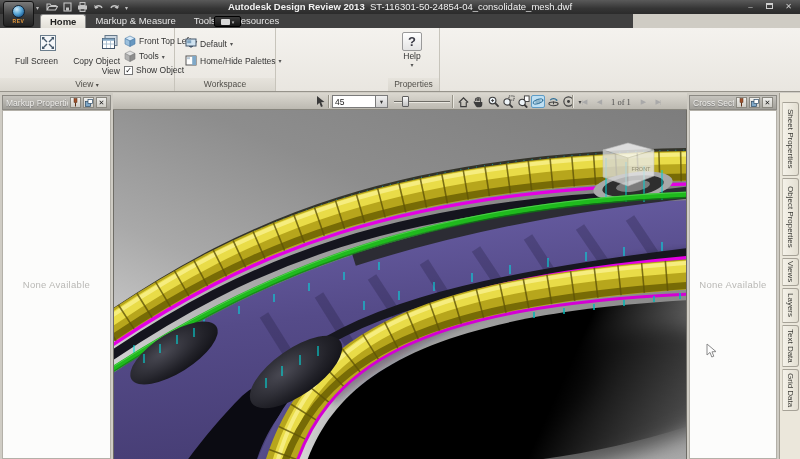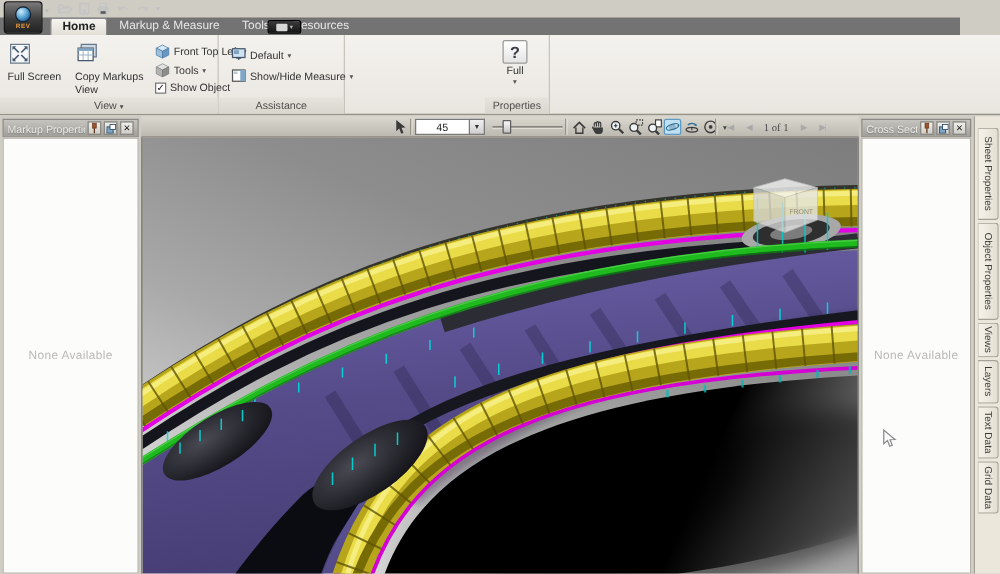--- a/index.html
+++ b/index.html
@@ -23,37 +23,37 @@
     display:flex; flex-direction:column; align-items:center; justify-content:center; }
   .appbtn .orb { width:13px; height:13px; border-radius:50%;
     background:radial-gradient(circle at 35% 30%, #cfeaf8, #5aa7d6 45%, #1c5d96 80%); border:1px solid #123; }
   .appbtn .rev { font-size:5px; font-weight:bold; color:#e89a3c; letter-spacing:.5px; }
   .appcaret { position:absolute; left:36px; top:4px; color:#bbb; font-size:6px; z-index:30; }
   .qat { position:absolute; left:46px; top:1px; display:flex; gap:5px; align-items:center; height:12px; }
   .qat svg { display:block; }
   .qat .caret { color:#c0c0c0; font-size:6px; }
 
   
-  .tabrow { position:absolute; left:0; top:14px; width:768px; height:14px; background:#737373; }
+  .tabrow { position:absolute; left:0; top:14px; width:633px; height:14px; background:#404040; }
   .rtabs { position:absolute; left:40px; top:0; height:14px; display:flex; align-items:flex-end; }
   .rtab { font-size:9.5px; color:#e6e6e6; padding:1px 9px 1px 9px; height:14px; line-height:12px; }
   .rtab.active { background:linear-gradient(#f7f5f0,#e2dfd7); color:#222; border-radius:3px 3px 0 0;
     border:1px solid #8a8a8a; border-bottom:none; font-weight:bold; }
   .extrabtn { position:absolute; left:214px; top:2px; width:27px; height:11px; background:linear-gradient(#3a3a3a,#161616);
     border:1px solid #000; border-radius:2px; display:flex; align-items:center; justify-content:center; gap:2px; }
   .extrabtn .cam { width:9px; height:6px; background:#d8d8d8; border-radius:1px; }
   .extrabtn .caret { color:#bbb; font-size:5px; }
 
   
   .ribbon { position:absolute; left:0; top:28px; width:800px; height:64px;
     background:linear-gradient(#f4f2ee,#e9e6e0); border-bottom:1px solid #96938b; }
   .group { position:absolute; top:0; height:63px; border-right:1px solid #c7c4bb; }
   .grouplabel { position:absolute; bottom:0; left:0; right:0; height:13px; text-align:center;
     font-size:8.5px; color:#504e49; background:linear-gradient(#e6e3dc,#d9d6ce); line-height:13px; }
-  .bigbtn { position:absolute; top:3px; text-align:left; font-size:8.5px; color:#333; }
+  .bigbtn { position:absolute; top:3px; text-align:right; font-size:8.5px; color:#333; }
   .bigbtn .ic { margin:2px auto 1px auto; }
   .rowbtn { position:absolute; display:flex; align-items:center; gap:3px; font-size:8.5px; color:#333; white-space:nowrap; }
   .rowbtn .caret { font-size:6px; color:#555; }
   .checkbox { width:9px; height:9px; background:#fff; border:1px solid #777; font-size:8px; line-height:8px;
     text-align:center; color:#111; }
   .findwrap { position:absolute; display:flex; }
   .findinput { width:72px; height:14px; border:1px solid #7a7a7a; font-size:8.5px; padding:0 2px;
     font-family:"Liberation Sans",sans-serif; color:#444; background:#fff; }
   .findinput::placeholder { color:#555; opacity:1; }
   .dropbtn { width:12px; height:14px; background:linear-gradient(#f0f0f0,#cfcfcf); border:1px solid #7a7a7a;
@@ -69,21 +69,21 @@
     border:1px solid #8b8983; display:flex; align-items:center; padding:0 3px; }
   .paneltop .ptitle { flex:1; font-size:8.5px; color:#ecebe8; text-shadow:0 1px 1px #777; white-space:nowrap; overflow:hidden; }
   .phicon { width:11px; height:11px; margin-left:2px; background:linear-gradient(#efefec,#cfcdc7); border:1px solid #8b8981;
     display:flex; align-items:center; justify-content:center; font-size:7px; color:#222; }
   .canvasbar { position:absolute; left:113px; top:0; width:574px; height:17px;
     background:linear-gradient(#dbd8d0,#bcb9b1); border-bottom:1px solid #87857d; }
   .doctab { position:absolute; left:3px; top:2px; height:15px; padding:0 8px; background:linear-gradient(#e6e3db,#cdcac2);
     border:1px solid #94918a; border-bottom:none; border-radius:3px 3px 0 0; font-size:8.5px; color:#2c2c2c; line-height:14px; }
   .vsep { position:absolute; top:2px; width:1px; height:13px; background:#979489; box-shadow:1px 0 0 #e8e6df; }
   .zoombox { position:absolute; left:332px; top:2px; display:flex; }
-  .zoominput { width:44px; height:13px; border:1px solid #7a7a7a; font-size:8.5px; padding:0 16px; color:#222;
+  .zoominput { width:44px; height:13px; border:1px solid #7a7a7a; font-size:8.5px; padding:0 2px; color:#222;
     font-family:"Liberation Sans",sans-serif; background:#fff; }
   .zoomdrop { width:12px; height:13px; background:linear-gradient(#f0f0f0,#cfcfcf); border:1px solid #7a7a7a;
     border-left:none; font-size:5.5px; color:#333; text-align:center; line-height:12px; }
   .slider { position:absolute; left:394px; top:0; width:56px; height:17px; }
   .slidertrack { position:absolute; left:0; top:8px; width:56px; height:1px; background:#6e6c66; box-shadow:0 1px 0 #e8e6df; }
   .sliderthumb { position:absolute; left:8px; top:3px; width:7px; height:11px; background:linear-gradient(#fafafa,#c2c2c2);
     border:1px solid #5f5f5f; border-radius:1px; }
   .navbtns { position:absolute; top:2px; height:13px; display:flex; align-items:center; gap:1px; }
   .cbtn { width:14px; height:13px; display:flex; align-items:center; justify-content:center; border-radius:2px; }
   .cbtn.active { background:#bfdff2; border:1px solid #5e9cc6; }
@@ -106,20 +106,28 @@
   .vtab { position:absolute; left:2px; width:17px; background:linear-gradient(90deg,#f5f2e9,#e3dfd2);
     border:1px solid #a6a297; border-left:1px solid #c9c5b8; border-radius:0 3px 3px 0;
     writing-mode:vertical-rl; text-align:center; font-size:8px; color:#3a3a35;
     display:flex; align-items:center; justify-content:center; white-space:nowrap; }
 </style>
 </head>
 <body>
 
 <div class="app">
 
+  <div class="titlebar">
+    <div class="titletext"><b>Autodesk Design Review 2013</b>&nbsp;&nbsp;<span>ST-116301-50-24854-04_consolidate_mesh.dwf</span></div>
+    <div class="winbtns">
+      <div class="winbtn">–</div>
+      <div class="winbtn"><span class="maxglyph"></span></div>
+      <div class="winbtn">✕</div>
+    </div>
+  </div>
 
   <div class="appbtn">
     <div class="orb"></div>
     <div class="rev">REV</div>
   </div>
   <div class="appcaret">▾</div>
   <div class="qat">
     <svg width="12" height="10" viewBox="0 0 12 10">
         <path d="M1,8 L1,2 L4,2 L5,3.5 L10,3.5 L10,5 M1,8 L3,4.5 L11.5,4.5 L9.5,8 Z" fill="none" stroke="#c4c4c4" stroke-width="1.1"></path>
       </svg>
@@ -167,21 +175,21 @@
         </svg>
         <div>Full Screen</div>
       </div>
       <div class="bigbtn" style="left:60px;width:60px;">
         <svg class="ic" width="20" height="20" viewBox="0 0 20 20">
           <rect x="5" y="2.5" width="12" height="10" fill="#cdd8e2" stroke="#67798a"></rect>
           <rect x="2.5" y="5.5" width="12" height="10" fill="#ffffff" stroke="#44566b"></rect>
           <rect x="2.5" y="5.5" width="12" height="2.2" fill="#7fa3c0"></rect>
           <path d="M6.5,8 v7 M10.5,8 v7 M2.5,11 h12" stroke="#9db4c6" stroke-width=".8"></path>
         </svg>
-        <div>Copy Markups</div>
+        <div>Copy Object</div>
         <div>View</div>
       </div>
       <div class="rowbtn" style="left:124px;top:7px;">
         <svg width="12" height="12" viewBox="0 0 12 12">
           <path d="M6,1 L11,3.5 L6,6 L1,3.5 Z" fill="#d7e9f8" stroke="#4a7ba6" stroke-width=".6"></path>
           <path d="M1,3.5 L6,6 L6,11.5 L1,9 Z" fill="#9cc0dd" stroke="#4a7ba6" stroke-width=".6"></path>
           <path d="M11,3.5 L6,6 L6,11.5 L11,9 Z" fill="#6898c0" stroke="#4a7ba6" stroke-width=".6"></path>
         </svg>
         <span>Front Top Left</span>
           <span class="caret">▾</span>
@@ -211,31 +219,31 @@
         </svg>
         <span>Default</span>
           <span class="caret">▾</span>
       </div>
       <div class="rowbtn" style="left:10px;top:27px;">
         <svg width="12" height="11" viewBox="0 0 12 11">
           <rect x="1" y="1" width="10" height="9" fill="#ffffff" stroke="#555"></rect>
           <rect x="7.2" y="1" width="3.8" height="9" fill="#7fa8c8"></rect>
           <rect x="2" y="2.2" width="3" height="2" fill="#b8c9d6"></rect>
         </svg>
-        <span>Show/Hide Measure</span>
+        <span>Home/Hide Palettes</span>
           <span class="caret">▾</span>
       </div>
-      <div class="grouplabel">Assistance</div>
+      <div class="grouplabel">Workspace</div>
     </div>
 
 
     <div class="group" style="left:388px;width:52px;">
       <div class="helpbtn">
         <div class="helpbox">?</div>
-        <div>Full</div>
+        <div>Help</div>
         <div class="caret" style="font-size:6px;color:#555;">▾</div>
       </div>
       <div class="grouplabel">Properties</div>
     </div>
   </div>
 
   <div class="midrow">
 
     <div class="paneltop" style="left:2px;width:109px;">
       <span class="ptitle">Markup Properties</span>

